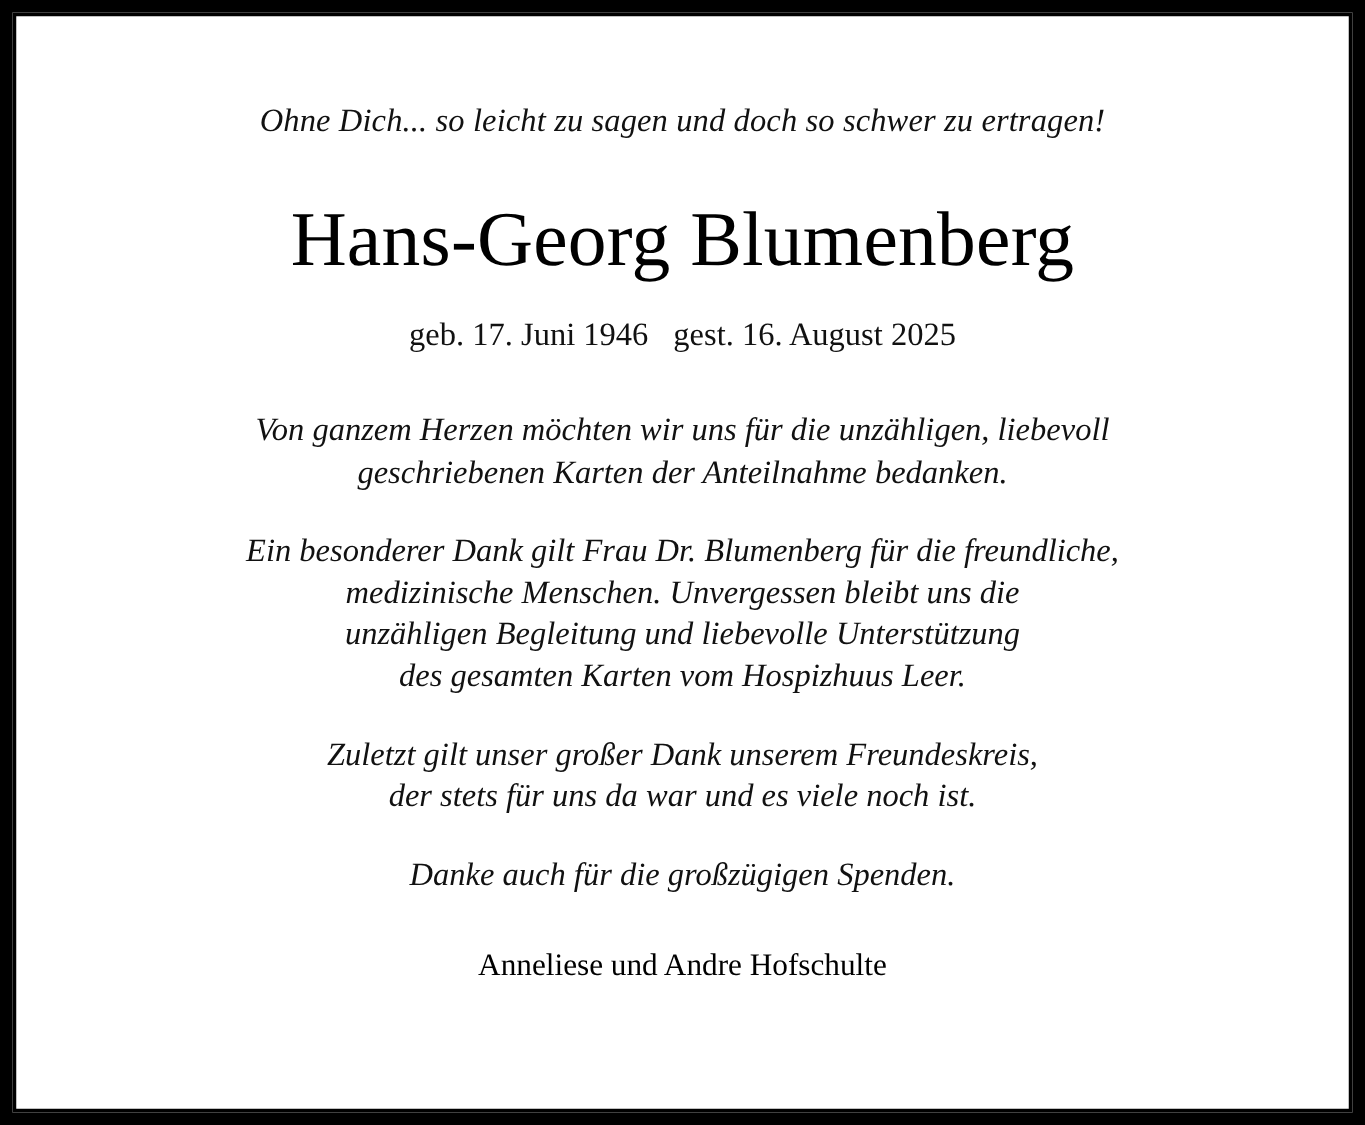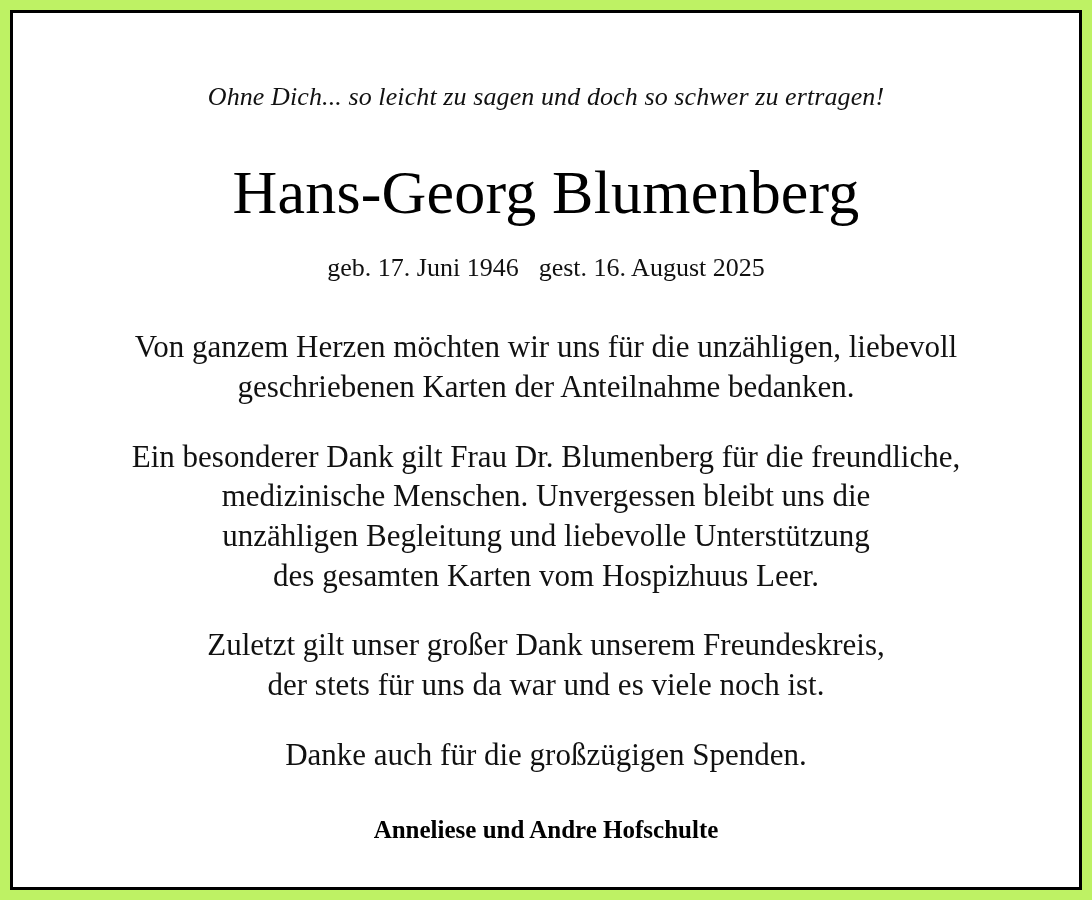--- a/index.html
+++ b/index.html
@@ -4,21 +4,21 @@
 <style>
   html, body {
     margin: 0;
     padding: 0;
     background: #ffffff;
   }
   .page {
     width: 1092px;
     height: 900px;
     box-sizing: border-box;
-    background: #bef264;
+    background: #000000;
     padding: 10px;
     font-family: "Liberation Serif", serif;
     position: relative;
     overflow: hidden;
   }
   .card {
     width: 100%;
     height: 100%;
     box-sizing: border-box;
     background: #ffffff;
@@ -49,36 +49,37 @@
     font-size: 26px;
     color: #111111;
     text-align: center;
     display: flex;
     gap: 20px;
     justify-content: center;
   }
   .body-block {
     margin-top: 44px;
     text-align: center;
-    font-size: 31px;
+    font-size: 26px;
     line-height: 1.28;
     color: #111111;
     width: 860px;
+    font-style: italic;
   }
   .body-block + .body-block {
     margin-top: 30px;
   }
   .body-line {
     display: block;
     white-space: nowrap;
   }
   .signature {
     margin-top: 42px;
     font-size: 25px;
-    font-weight: bold;
+    font-weight: normal;
     color: #000000;
     text-align: center;
   }
 </style>
 </head>
 <body>
 
 <div class="page">
   <div class="card">
 

